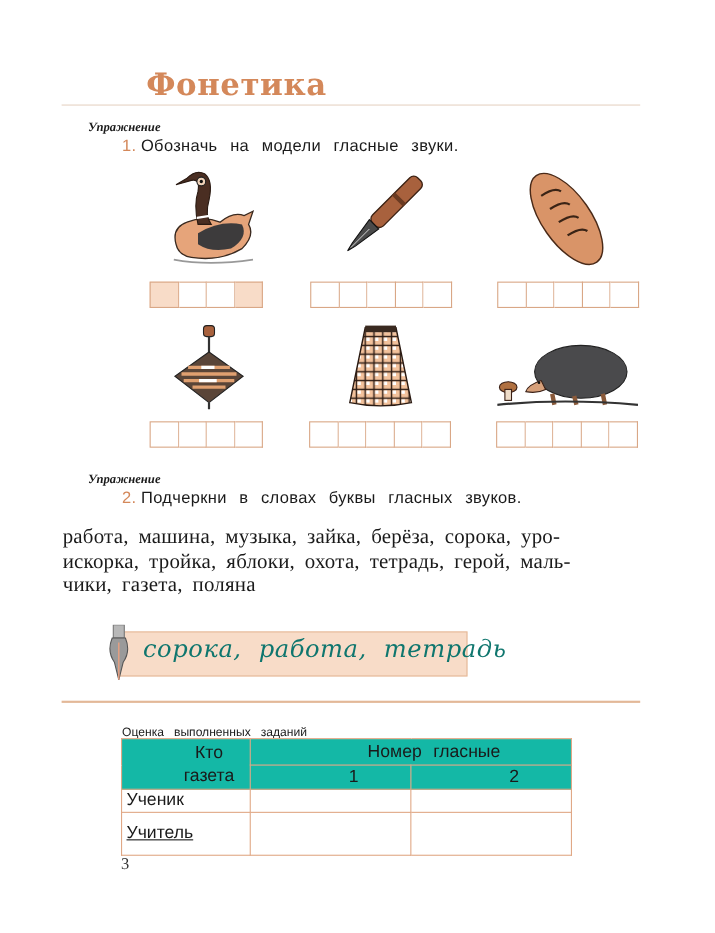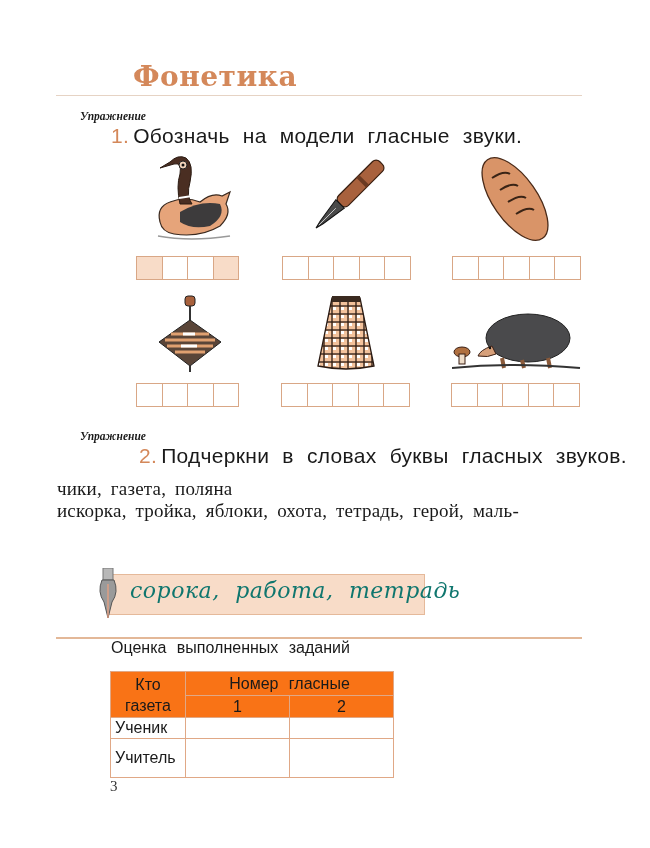--- a/index.html
+++ b/index.html
@@ -10,21 +10,21 @@
   .abs { position: absolute; }
   .title {
     left: 133px; top: 60px; font-family: "DejaVu Serif", serif; font-weight: bold;
     font-size: 28px; color: #d4885a; letter-spacing: 0.5px;
   }
   .rule-top { left: 56px; top: 95px; width: 526px; height: 1px; background: #e6d3c4; }
   .ex-label {
     font-family: "Liberation Serif", serif; font-style: italic; font-weight: bold;
     font-size: 11.5px; color: #1a1a1a; margin-left: 24px;
   }
-  .task { font-size: 21px; letter-spacing: 0.3px; word-spacing: 7px; color: #1a1a1a; text-align: right; }
+  .task { font-size: 15px; letter-spacing: 0.3px; word-spacing: 7px; color: #1a1a1a; text-align: right; }
   .task .num { color: #d4885a; margin-right: 4px; }
   .pic { position: absolute; }
   .boxes { position: absolute; display: flex; height: 23px; }
   .boxes .cell {
     width: 24.5px; height: 22px; border: 1px solid #d9a786; border-left: none; background: #fff;
   }
   .boxes .cell:first-child { border-left: 1px solid #d9a786; }
   .boxes .cell.filled { background: #f8dcc8; }
   .words {
     left: 57px; top: 478px; width: 530px; font-family: "Liberation Serif", serif;
@@ -34,27 +34,27 @@
   .script-box {
     left: 108px; top: 574px; width: 317px; height: 41px; background: #f8dcc8;
     border: 1px solid #e5b99a; box-sizing: border-box;
   }
   .script-text {
     left: 130px; top: 578px; font-family: "DejaVu Serif", serif; font-style: italic;
     font-size: 22px; color: #0f766e; letter-spacing: 0.5px; word-spacing: 8px;
   }
   .nib { left: 97px; top: 568px; }
   .rule-mid { left: 56px; top: 637px; width: 526px; height: 2px; background: #e3b898; }
-  .grade-title { left: 111px; top: 639px; font-size: 16px; word-spacing: 6px; color: #1a1a1a; }
+  .grade-title { left: 111px; top: 660px; font-size: 11px; word-spacing: 6px; color: #1a1a1a; }
   table.grade {
     position: absolute; left: 110px; top: 671px; border-collapse: collapse;
     font-size: 16px; color: #1a1a1a;
   }
   table.grade td { border: 1.5px solid #e0a886; padding: 0; text-align: center; }
-  table.grade .hdr { background: #f97316; }
+  table.grade .hdr { background: #14b8a6; padding-left: 42px; }
   table.grade .rowlabel { text-align: left; padding-left: 4px; }
   .page-num { left: 110px; top: 778px; font-family: "Liberation Serif", serif; font-size: 15px; color: #333; }
 </style>
 </head>
 <body>
 
 <div class="abs title">Фонетика</div>
 <div class="abs rule-top"></div>
 
 <div class="abs ex-label" style="left:56px; top:110px;">Упражнение</div>
@@ -152,27 +152,28 @@
 </svg>
 <div class="boxes" style="left:451px; top:383px;">
   <div class="cell"></div>
   <div class="cell"></div>
   <div class="cell"></div>
   <div class="cell"></div>
   <div class="cell"></div>
 </div>
 
 <div class="abs ex-label" style="left:56px; top:430px;">Упражнение</div>
-<div class="abs task" style="left:111px; top:444px;margin-left:28px;">
+<div class="abs task" style="left:111px; top:444px;">
   <span class="num">2.</span><span>Подчеркни в словах буквы гласных звуков.</span>
 </div>
 
 <div class="abs words">
+  <span>работа, машина, музыка, зайка, берёза, сорока, уро-</span>
+  <span>искорка, тройка, яблоки, охота, тетрадь, герой, маль-</span>
   <span>чики, газета, поляна</span>
-  <span>искорка, тройка, яблоки, охота, тетрадь, герой, маль-</span>
 </div>
 
 <div class="abs script-box"></div>
 <svg class="abs nib" width="22" height="52" viewBox="0 0 22 52">
   <rect x="6" y="0" width="10" height="12" fill="#b8b8b8" stroke="#777"></rect>
   <path d="M5 12 L17 12 Q22 24 15 34 L11 50 L7 34 Q0 24 5 12 Z" fill="#9a9a9a" stroke="#555"></path>
   <line x1="11" y1="16" x2="11" y2="50" stroke="#e8a080" stroke-width="1.3"></line>
 </svg>
 <div class="abs script-text">сорока, работа, тетрадь</div>
 
@@ -190,21 +191,21 @@
   </tr>
   <tr class="hdr" style="height:22px;">
     <td class="hdr" style="width:103px;">1</td>
     <td class="hdr" style="width:103px;">2</td>
   </tr>
   <tr style="height:21px;">
     <td class="rowlabel">Ученик</td>
     <td></td>
     <td></td>
   </tr>
-  <tr style="height:39px;">
+  <tr style="height:39px;text-decoration:underline;">
     <td class="rowlabel">Учитель</td>
     <td></td>
     <td></td>
   </tr>
 </tbody>
   </table>
 
 <div class="abs page-num">3</div>
 
 </body></html>

